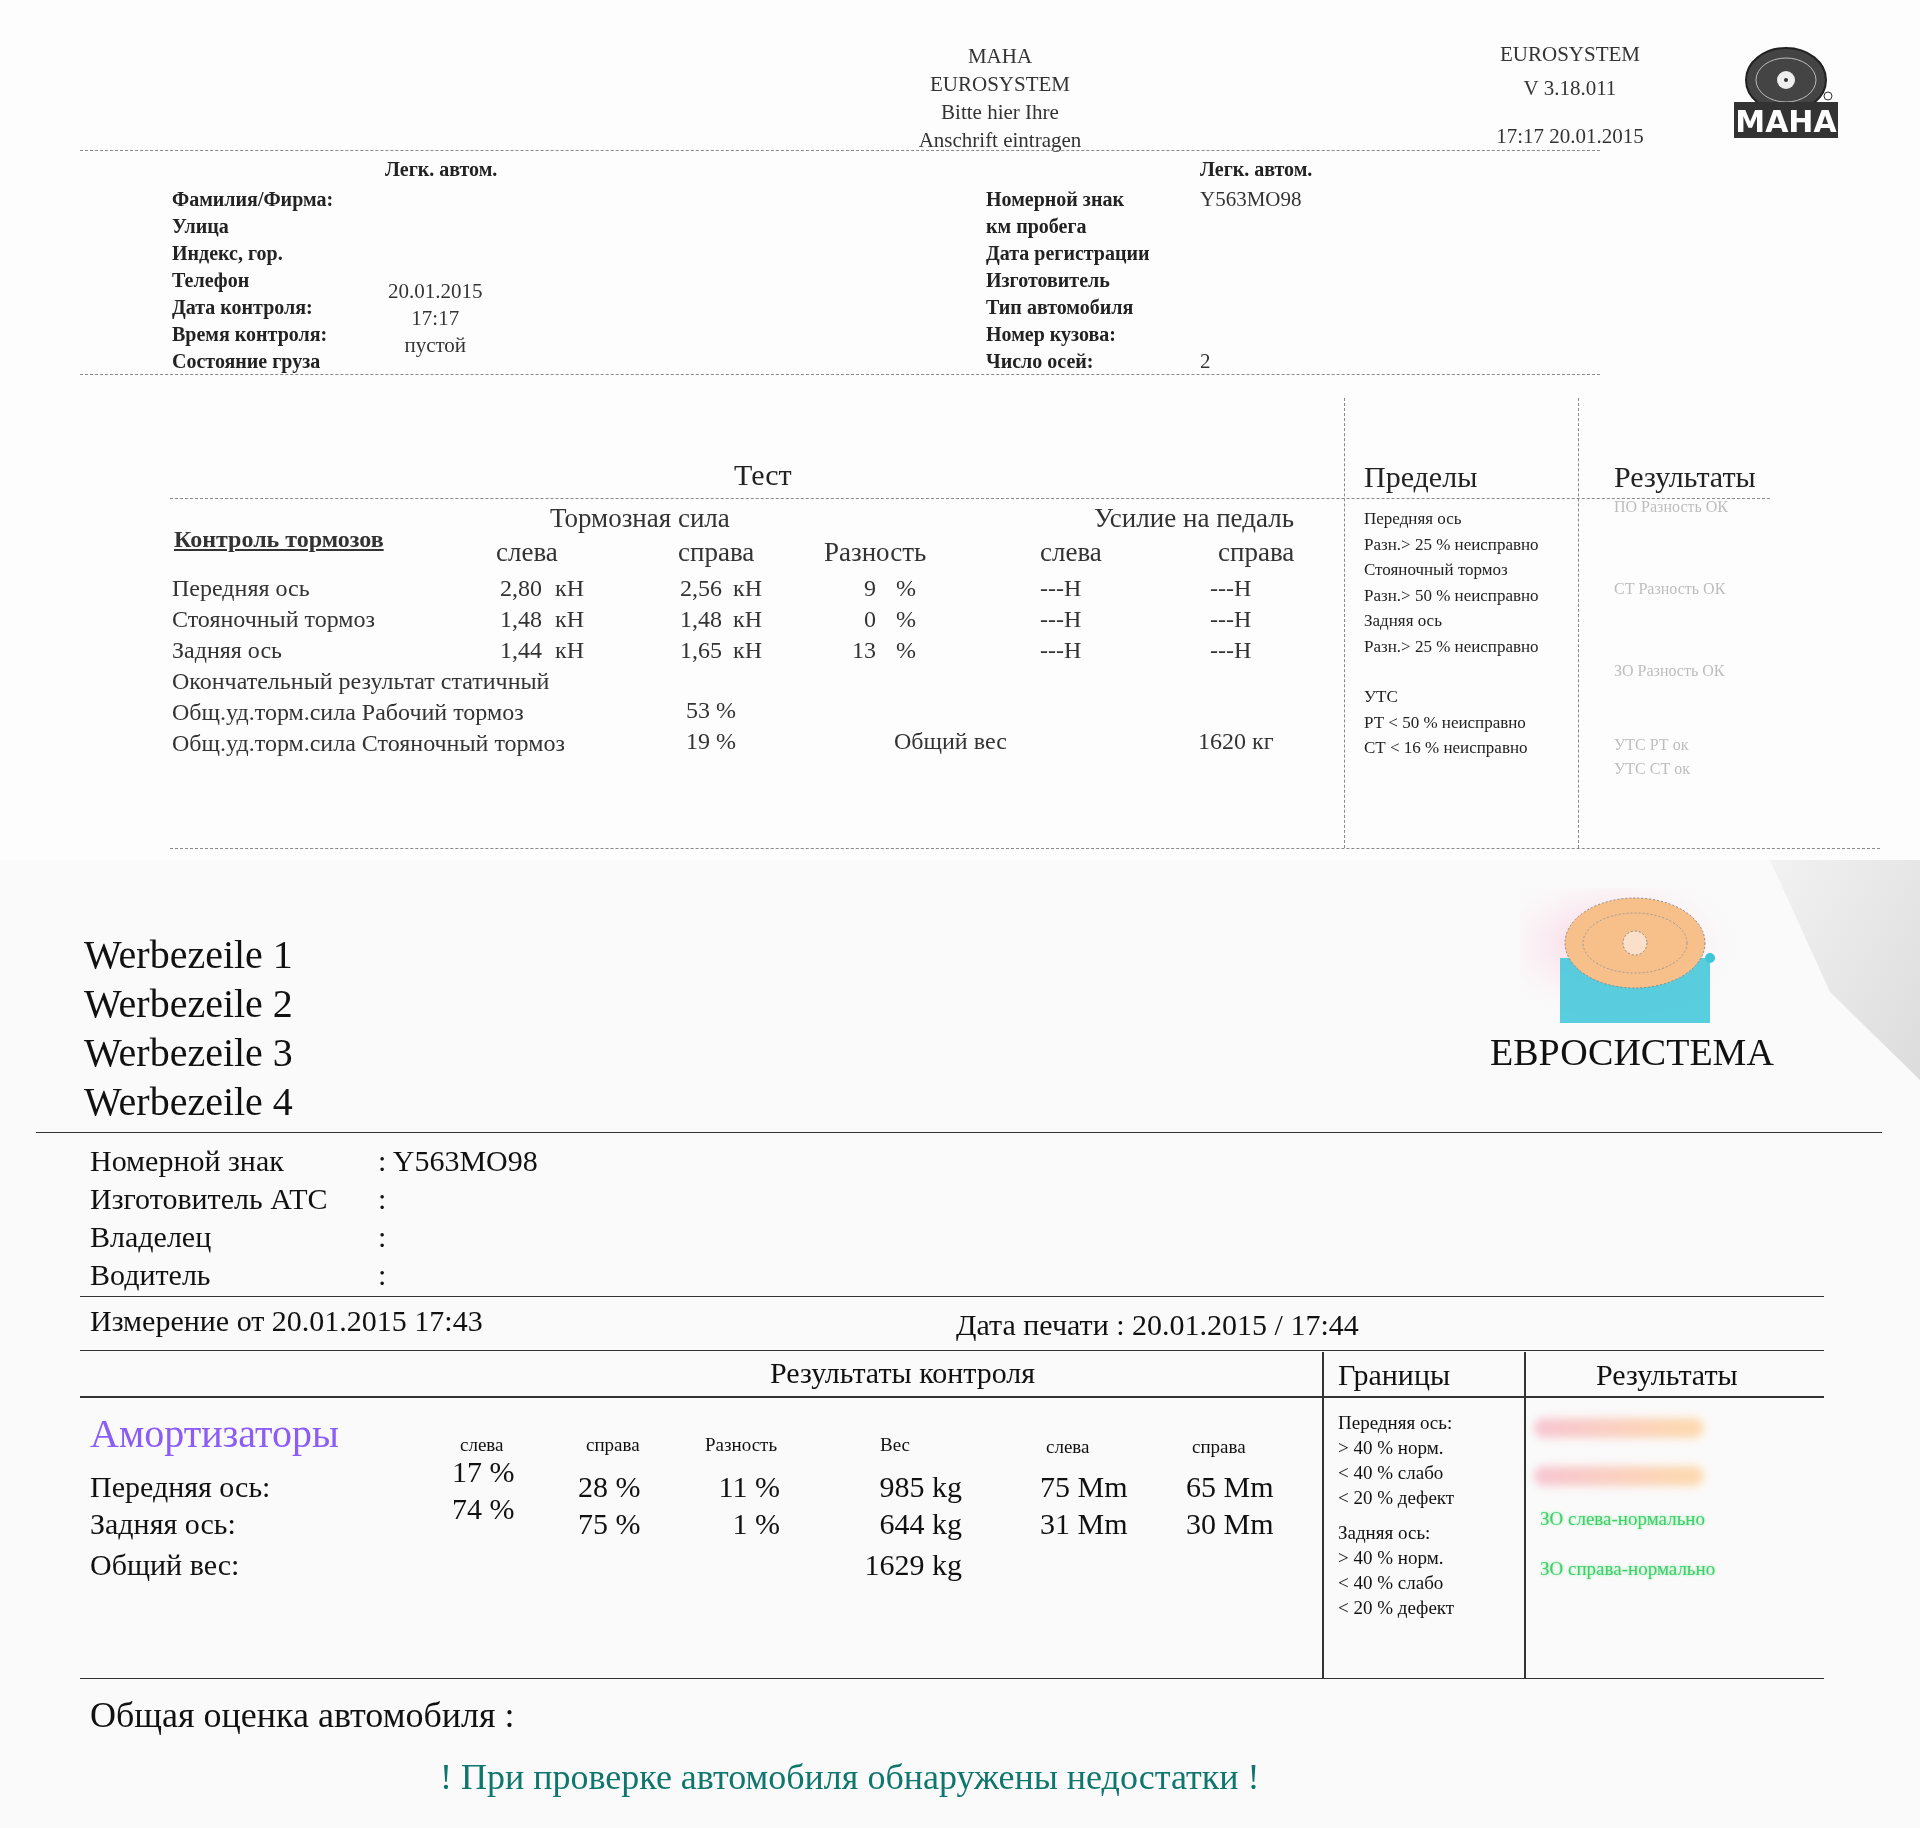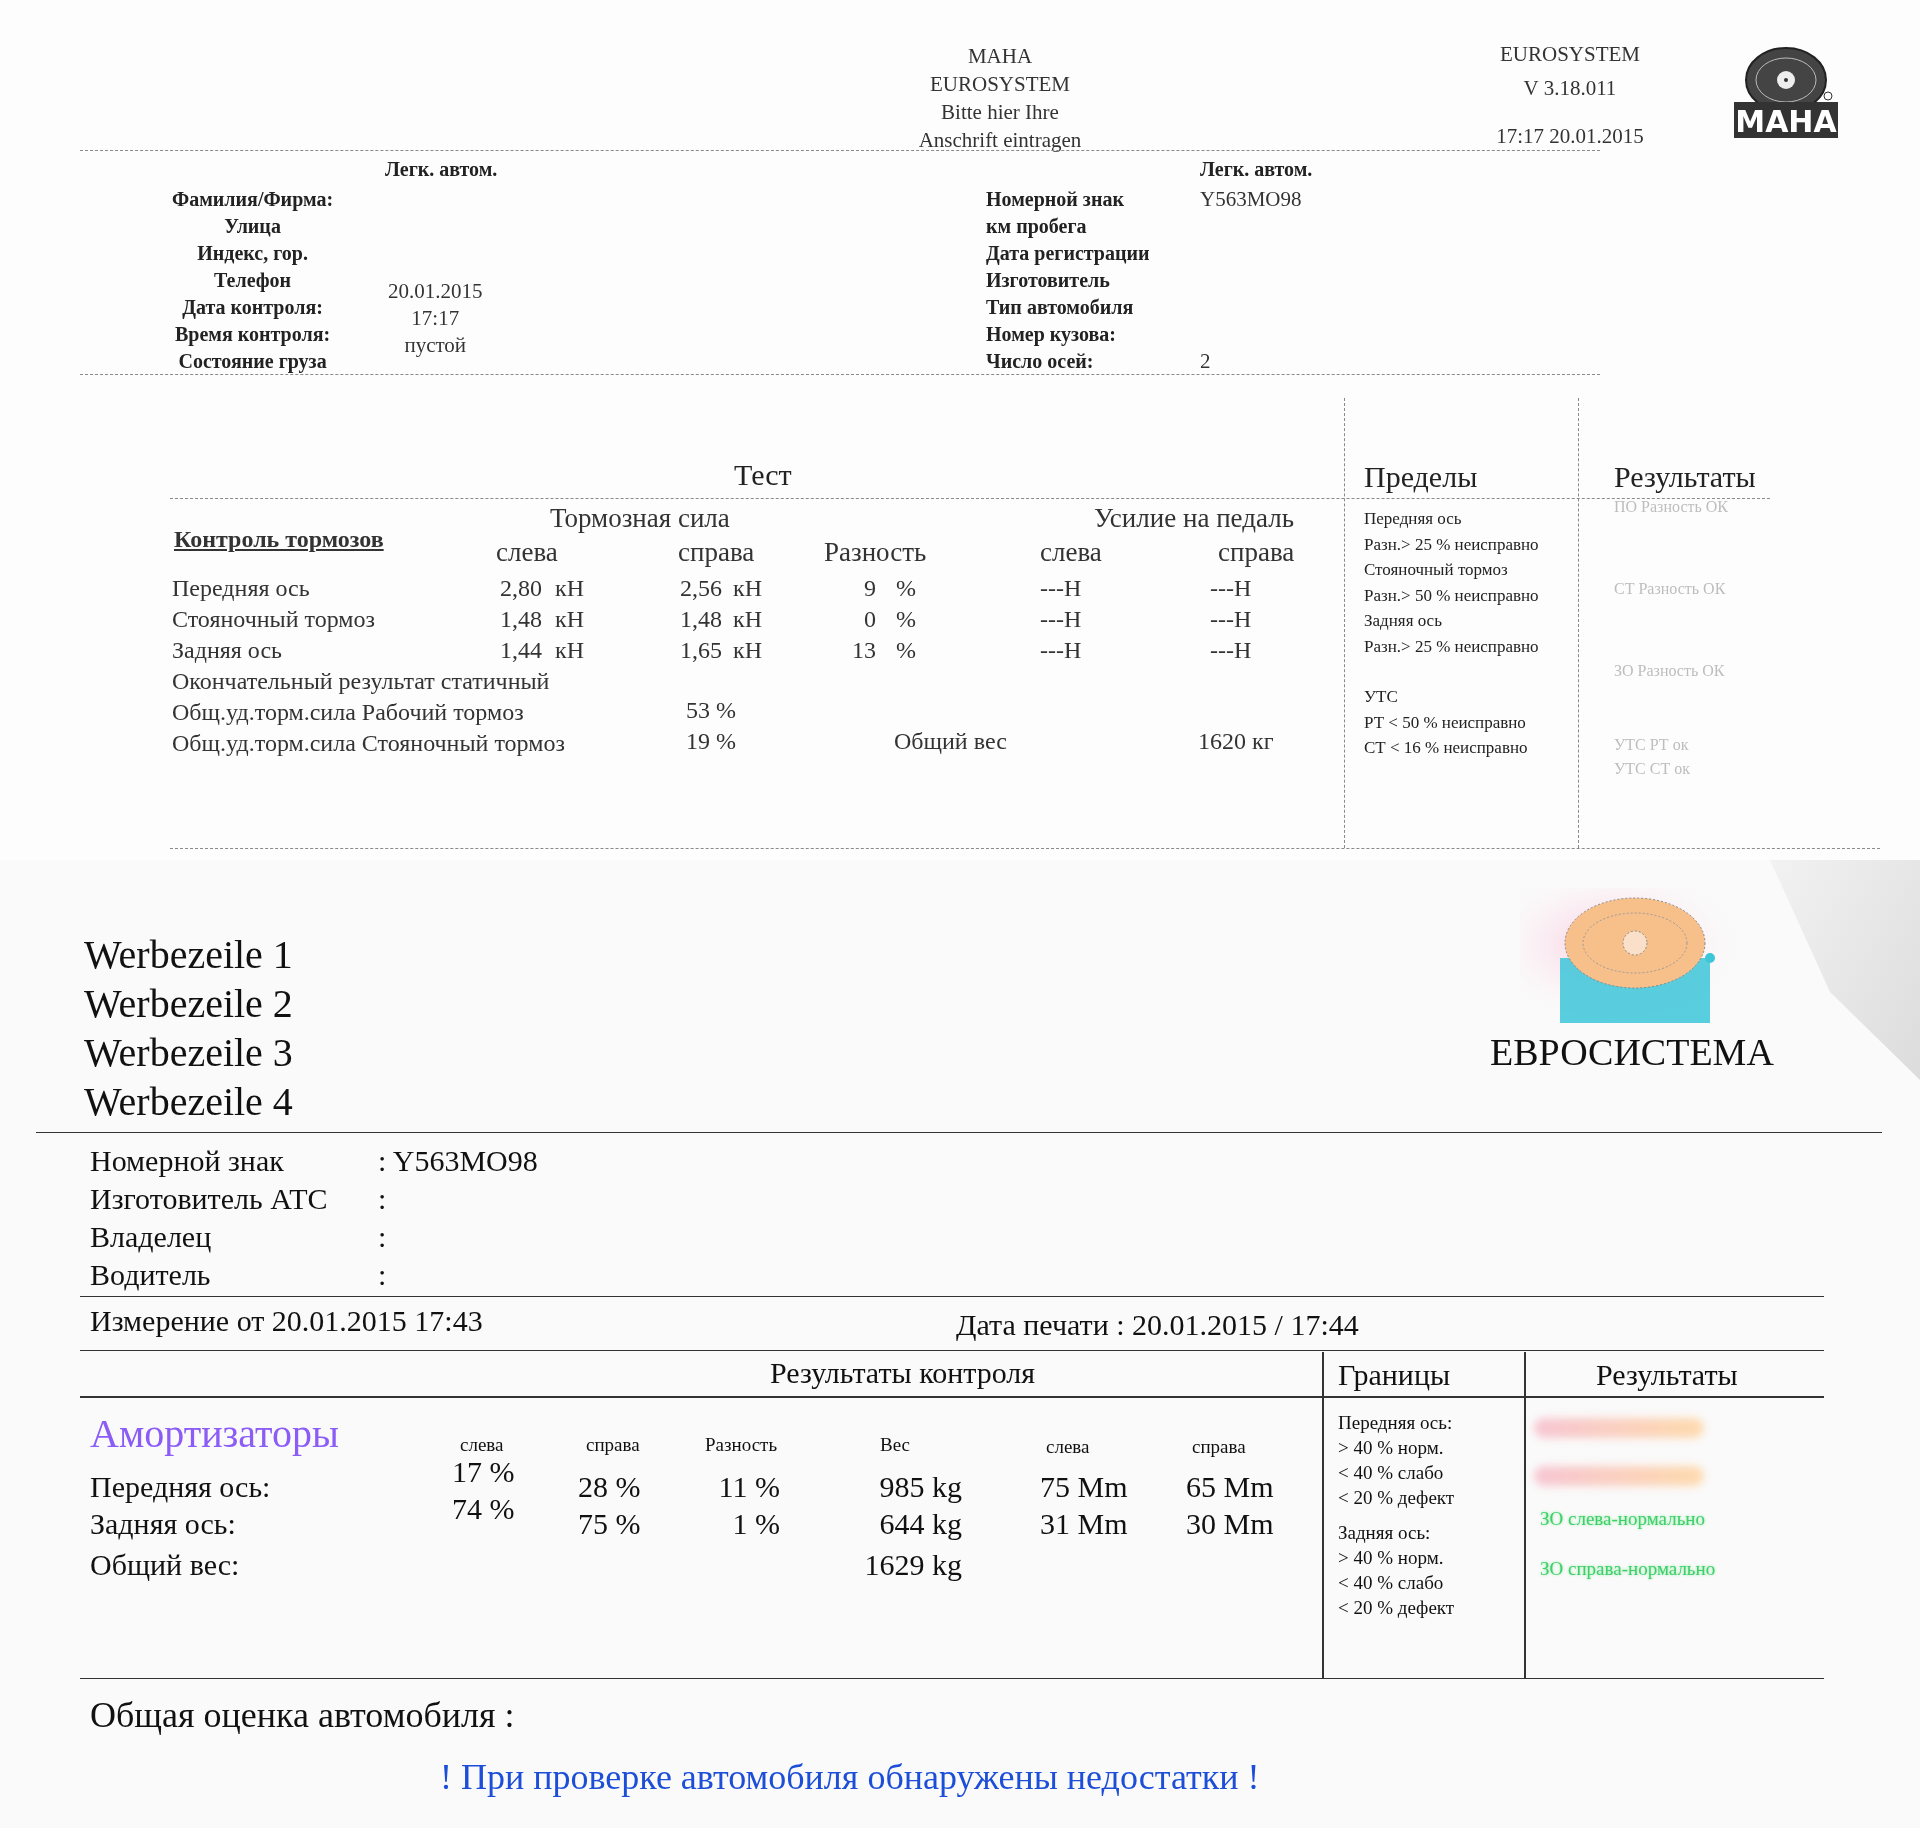--- a/index.html
+++ b/index.html
@@ -31,21 +31,21 @@
   
   .sheet2 { position:absolute; left:0; top:860px; width:1920px; height:968px; background:#fafafa; }
   .werbe { font-size:40px; color:#111; line-height:49px; }
   .info { font-size:30px; color:#111; }
   .s2-head { font-size:30px; color:#111; }
   .s2-col { font-size:19px; color:#111; }
   .s2-val { font-size:30px; color:#111; }
   .s2-lim { font-size:19px; color:#111; line-height:25px; }
   .green { color:#3ccf6a; font-size:19px; text-shadow:0 0 3px #8ee79f; }
   .orange-blur { position:absolute; height:20px; border-radius:10px; background:linear-gradient(90deg,#f6b9c9,#ffd29a); filter:blur(4px); opacity:0.8; }
-  .warn { color:#1d4ed8; font-size:36px; }
+  .warn { color:#0f766e; font-size:36px; }
 </style>
 </head>
 <body>
 
 <div class="sheet1">
 
   <div class="abs hdr-center">
     <div>MAHA</div>
     <div>EUROSYSTEM</div>
     <div>Bitte hier Ihre</div>
@@ -68,21 +68,21 @@
       <rect x="6" y="58" width="104" height="36" fill="#333"></rect>
       <text x="58" y="88" font-family="DejaVu Sans, sans-serif" font-weight="bold" font-size="30" fill="#fff" text-anchor="middle">MAHA</text>
     </svg>
   </div>
 
   <div class="hline" style="left:80px;top:150px;width:1520px;"></div>
 
   <div class="abs bold-ru" style="left:385px;top:158px;">Легк. автом.</div>
   <div class="abs bold-ru" style="left:1200px;top:158px;">Легк. автом.</div>
 
-  <div class="abs" style="left:172px;top:186px;line-height:27px;text-align:center;">
+  <div class="abs" style="left:172px;top:186px;line-height:27px;">
     <div class="lbl">Фамилия/Фирма:</div>
     <div class="lbl">Улица</div>
     <div class="lbl">Индекс, гор.</div>
     <div class="lbl">Телефон</div>
     <div class="lbl">Дата контроля:</div>
     <div class="lbl">Время контроля:</div>
     <div class="lbl">Состояние груза</div>
   </div>
   <div class="abs" style="left:388px;top:170px;line-height:27px;text-align:center;">
     <div class="val" style="height:27px"></div>

